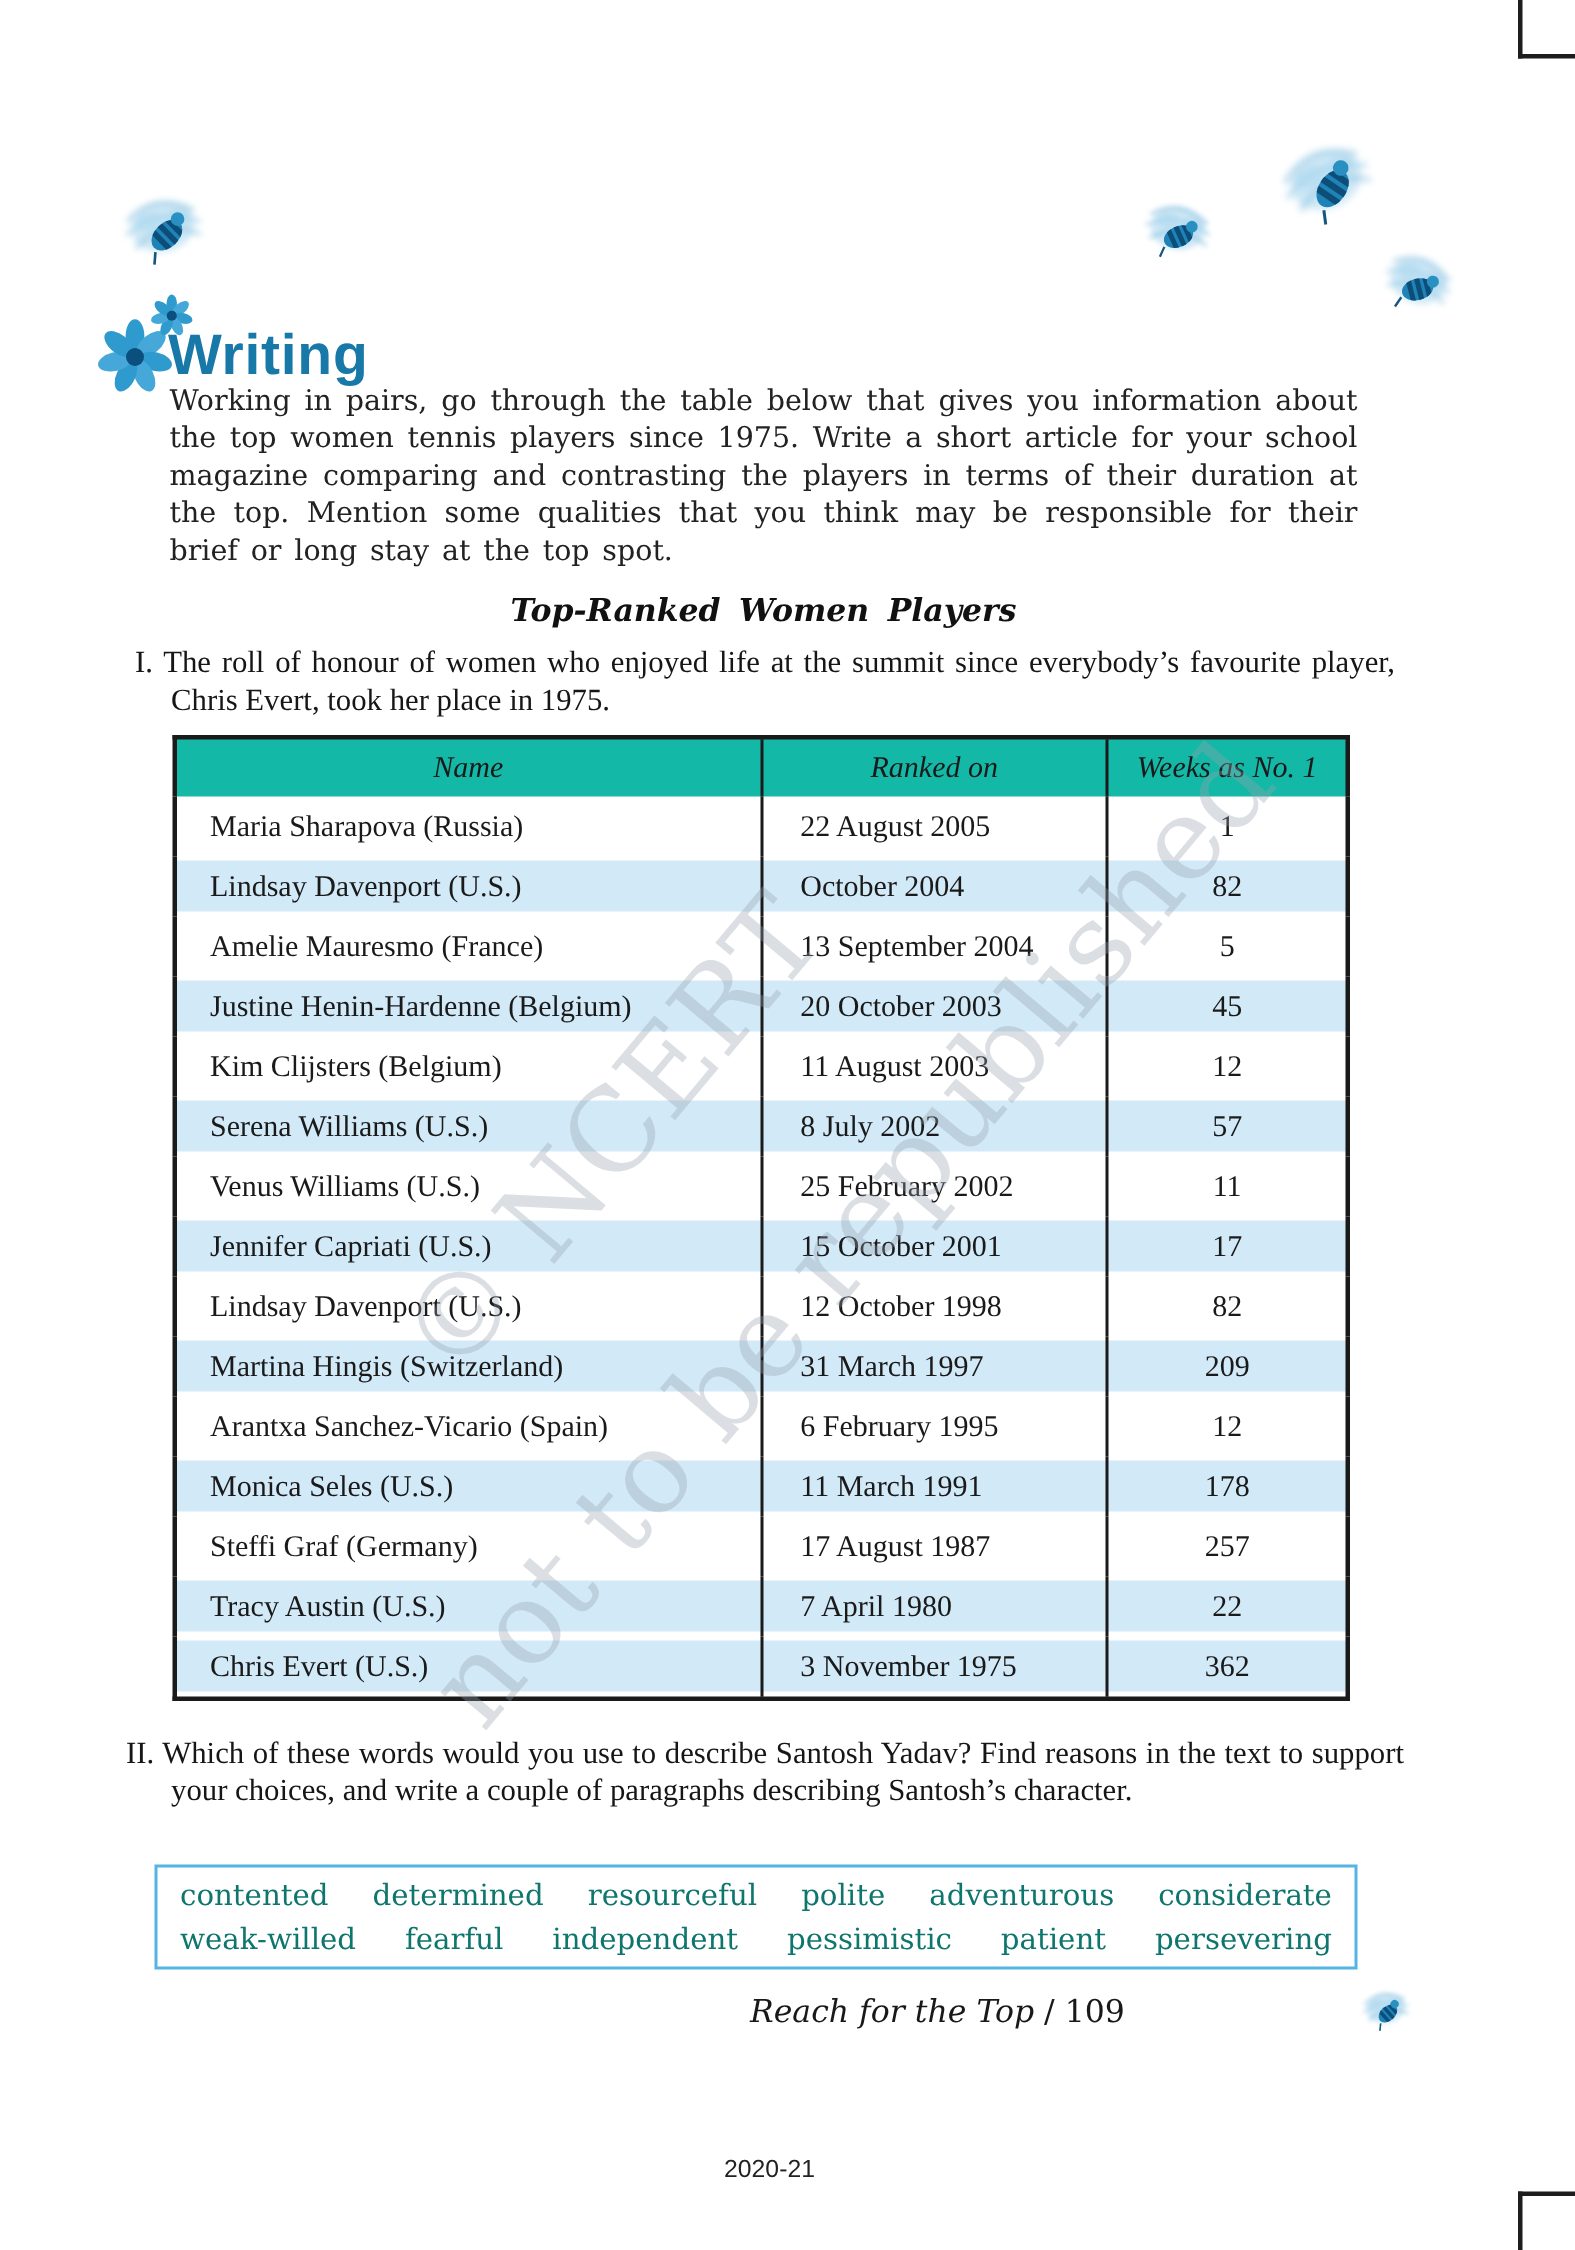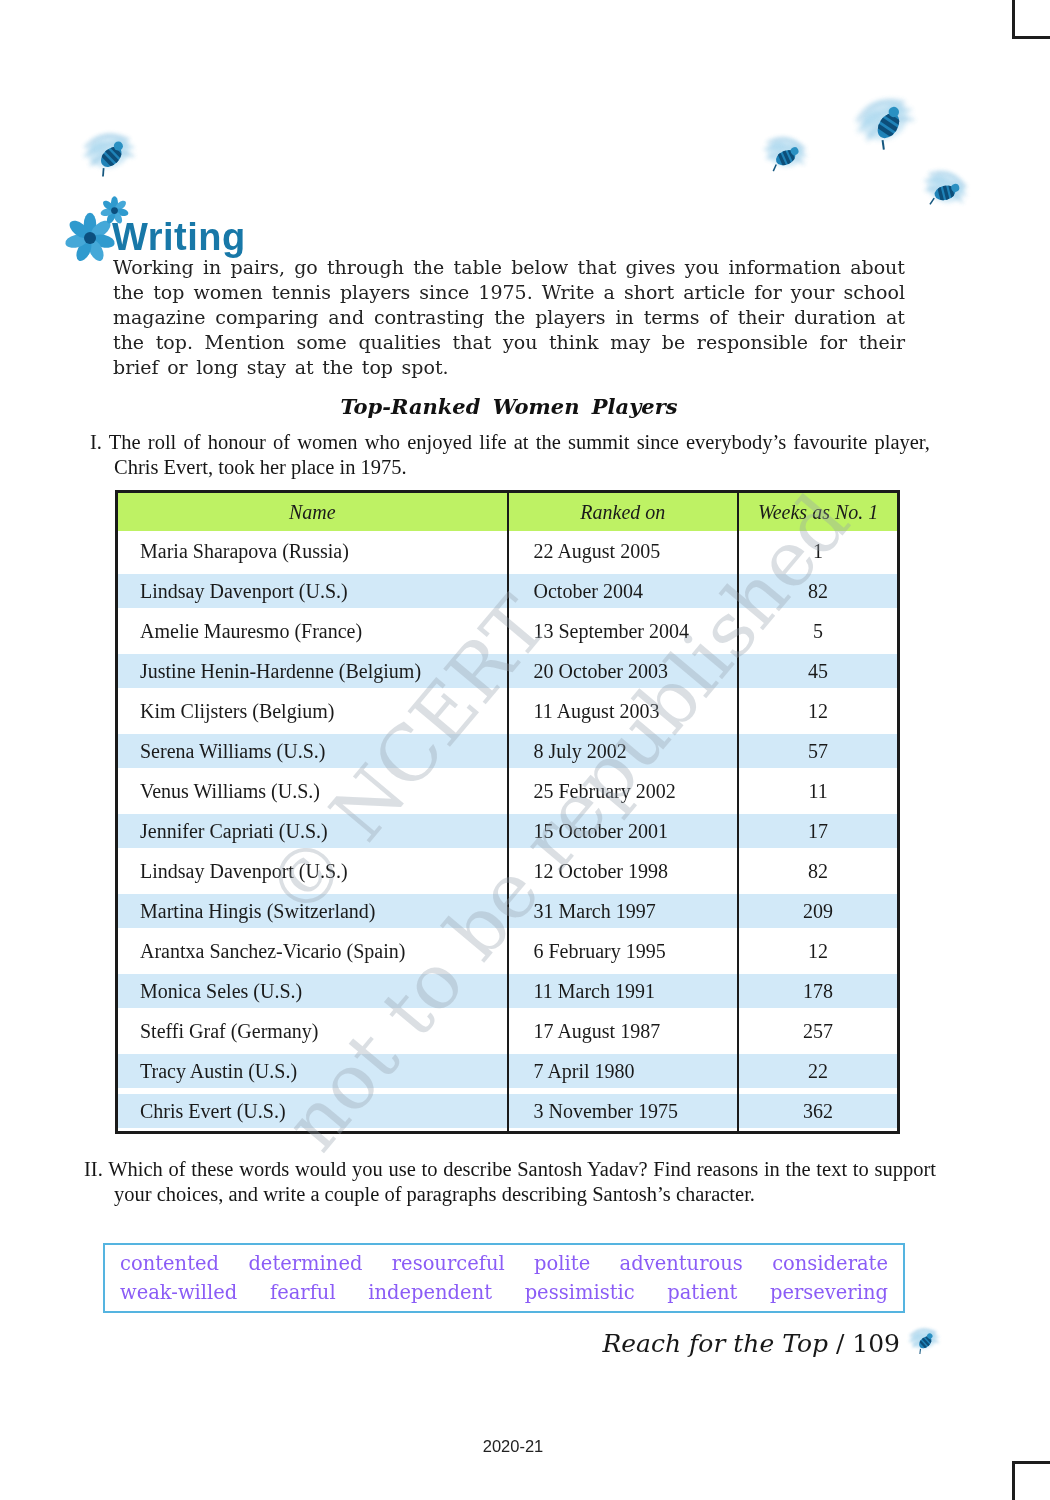--- a/index.html
+++ b/index.html
@@ -41,21 +41,21 @@
 
   
   table.players{
     left:115px;top:490px;width:785px;position:absolute;
     border-collapse:collapse;border:3px solid #1a1a1a;z-index:1;
     font-family:"Liberation Serif",serif;font-size:20px;color:#1a1a1a;
   }
   table.players td,table.players th{border-left:2.5px solid #1a1a1a;}
   table.players td:first-child,table.players th:first-child{border-left:none;}
   table.players th{
-    height:36px;background:#bef264;font-weight:normal;font-style:italic;
+    height:36px;background:#14b8a6;font-weight:normal;font-style:italic;
     font-size:20px;text-align:center;
   }
   table.players td{height:38px;}
   td.cell-name{width:50%;padding-left:22px;}
   td.cell-date{width:29.5%;padding-left:25px;margin-left:32px;}
   td.cell-weeks{width:20.5%;text-align:center;}
   tr.row-blue td{
     background:linear-gradient(to bottom,#ffffff 0 3px,#d2e9f8 3px calc(100% - 3px),#ffffff calc(100% - 3px) 100%);
   }
 
@@ -64,28 +64,28 @@
     left:110px;top:555px;width:720px;height:510px;z-index:6;pointer-events:none;
     transform:rotate(-50deg);display:flex;flex-direction:column;justify-content:center;
     text-align:center;color:rgba(150,162,172,0.34);
     font-family:"DejaVu Serif",serif;font-size:76px;line-height:165px;white-space:nowrap;
   }
 
   
   .word-box{
     left:103px;top:1243px;width:768px;height:52px;border:2.5px solid #55b4e0;
     padding:7px 15px;display:flex;flex-direction:column;justify-content:space-between;
-    font-family:"DejaVu Serif",serif;font-size:19.5px;color:#8b5cf6;
+    font-family:"DejaVu Serif",serif;font-size:19.5px;color:#0f766e;
   }
   .word-row{display:flex;justify-content:space-between;}
 
   
   .footer-line{
-    left:500px;top:1329px;width:400px;text-align:right;
-    font-family:"DejaVu Serif",serif;font-size:25px;color:#181818;
+    left:500px;top:1329px;width:400px;text-align:left;
+    font-family:"DejaVu Serif",serif;font-size:21px;color:#181818;
   }
   .footer-line .chap{font-style:italic;}
   .year-label{
     left:0;top:1437px;width:1026px;text-align:center;
     font-family:"Liberation Sans",sans-serif;font-size:16.5px;color:#222;
   }
 
   svg.deco{position:absolute;overflow:visible;}
 </style>
 </head>

